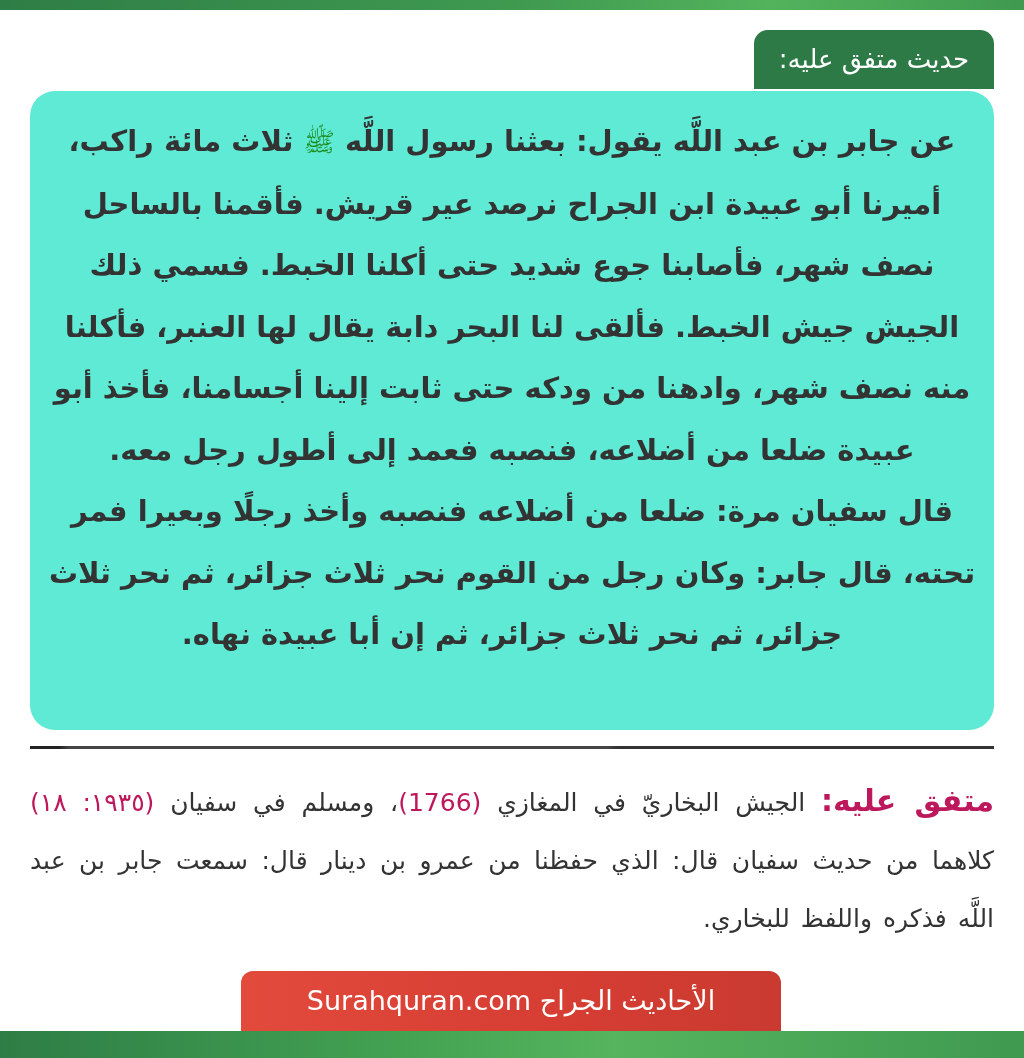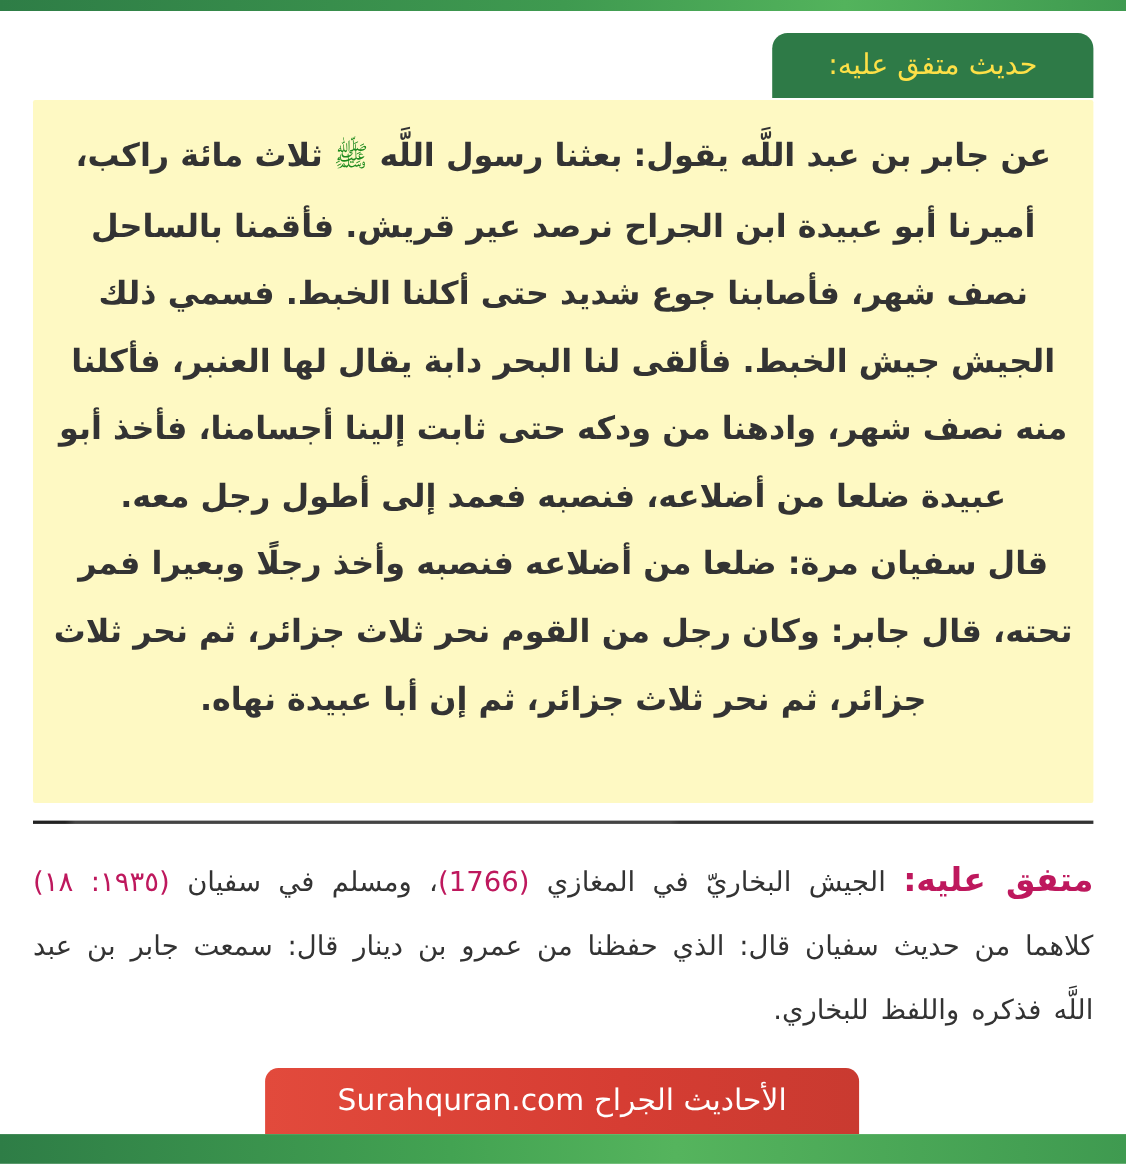--- a/index.html
+++ b/index.html
@@ -23,38 +23,38 @@
     .bottom-bar {
       position: absolute;
       left: 0; top: 1031px;
       width: 1024px; height: 27px;
       background: linear-gradient(90deg, #2e7d46 0%, #43a352 40%, #55b45d 60%, #3f9a50 100%);
     }
     .header-badge {
       position: absolute;
       top: 30px;
       right: 30px;
-      width: 292px;
+      width: 240px;
       height: 59px;
       background: #2e7a47;
       border-radius: 14px 14px 0 0;
-      color: #fde047;
+      color: #ffffff;
       font-size: 26px;
       line-height: 59px;
       text-align: center;
       direction: rtl;
     }
     .hadith-box {
       position: absolute;
       top: 91px;
       left: 30px;
       width: 964px;
       height: 639px;
-      background: #fef9c3;
-      border-radius: 2px;
+      background: #5eead4;
+      border-radius: 25px;
       box-sizing: border-box;
       padding: 20px 16px 0 16px;
     }
     .hadith-text {
       direction: rtl;
       text-align: center;
       font-family: "DejaVu Sans", sans-serif;
       font-weight: bold;
       font-size: 29px;
       line-height: 61.5px;

